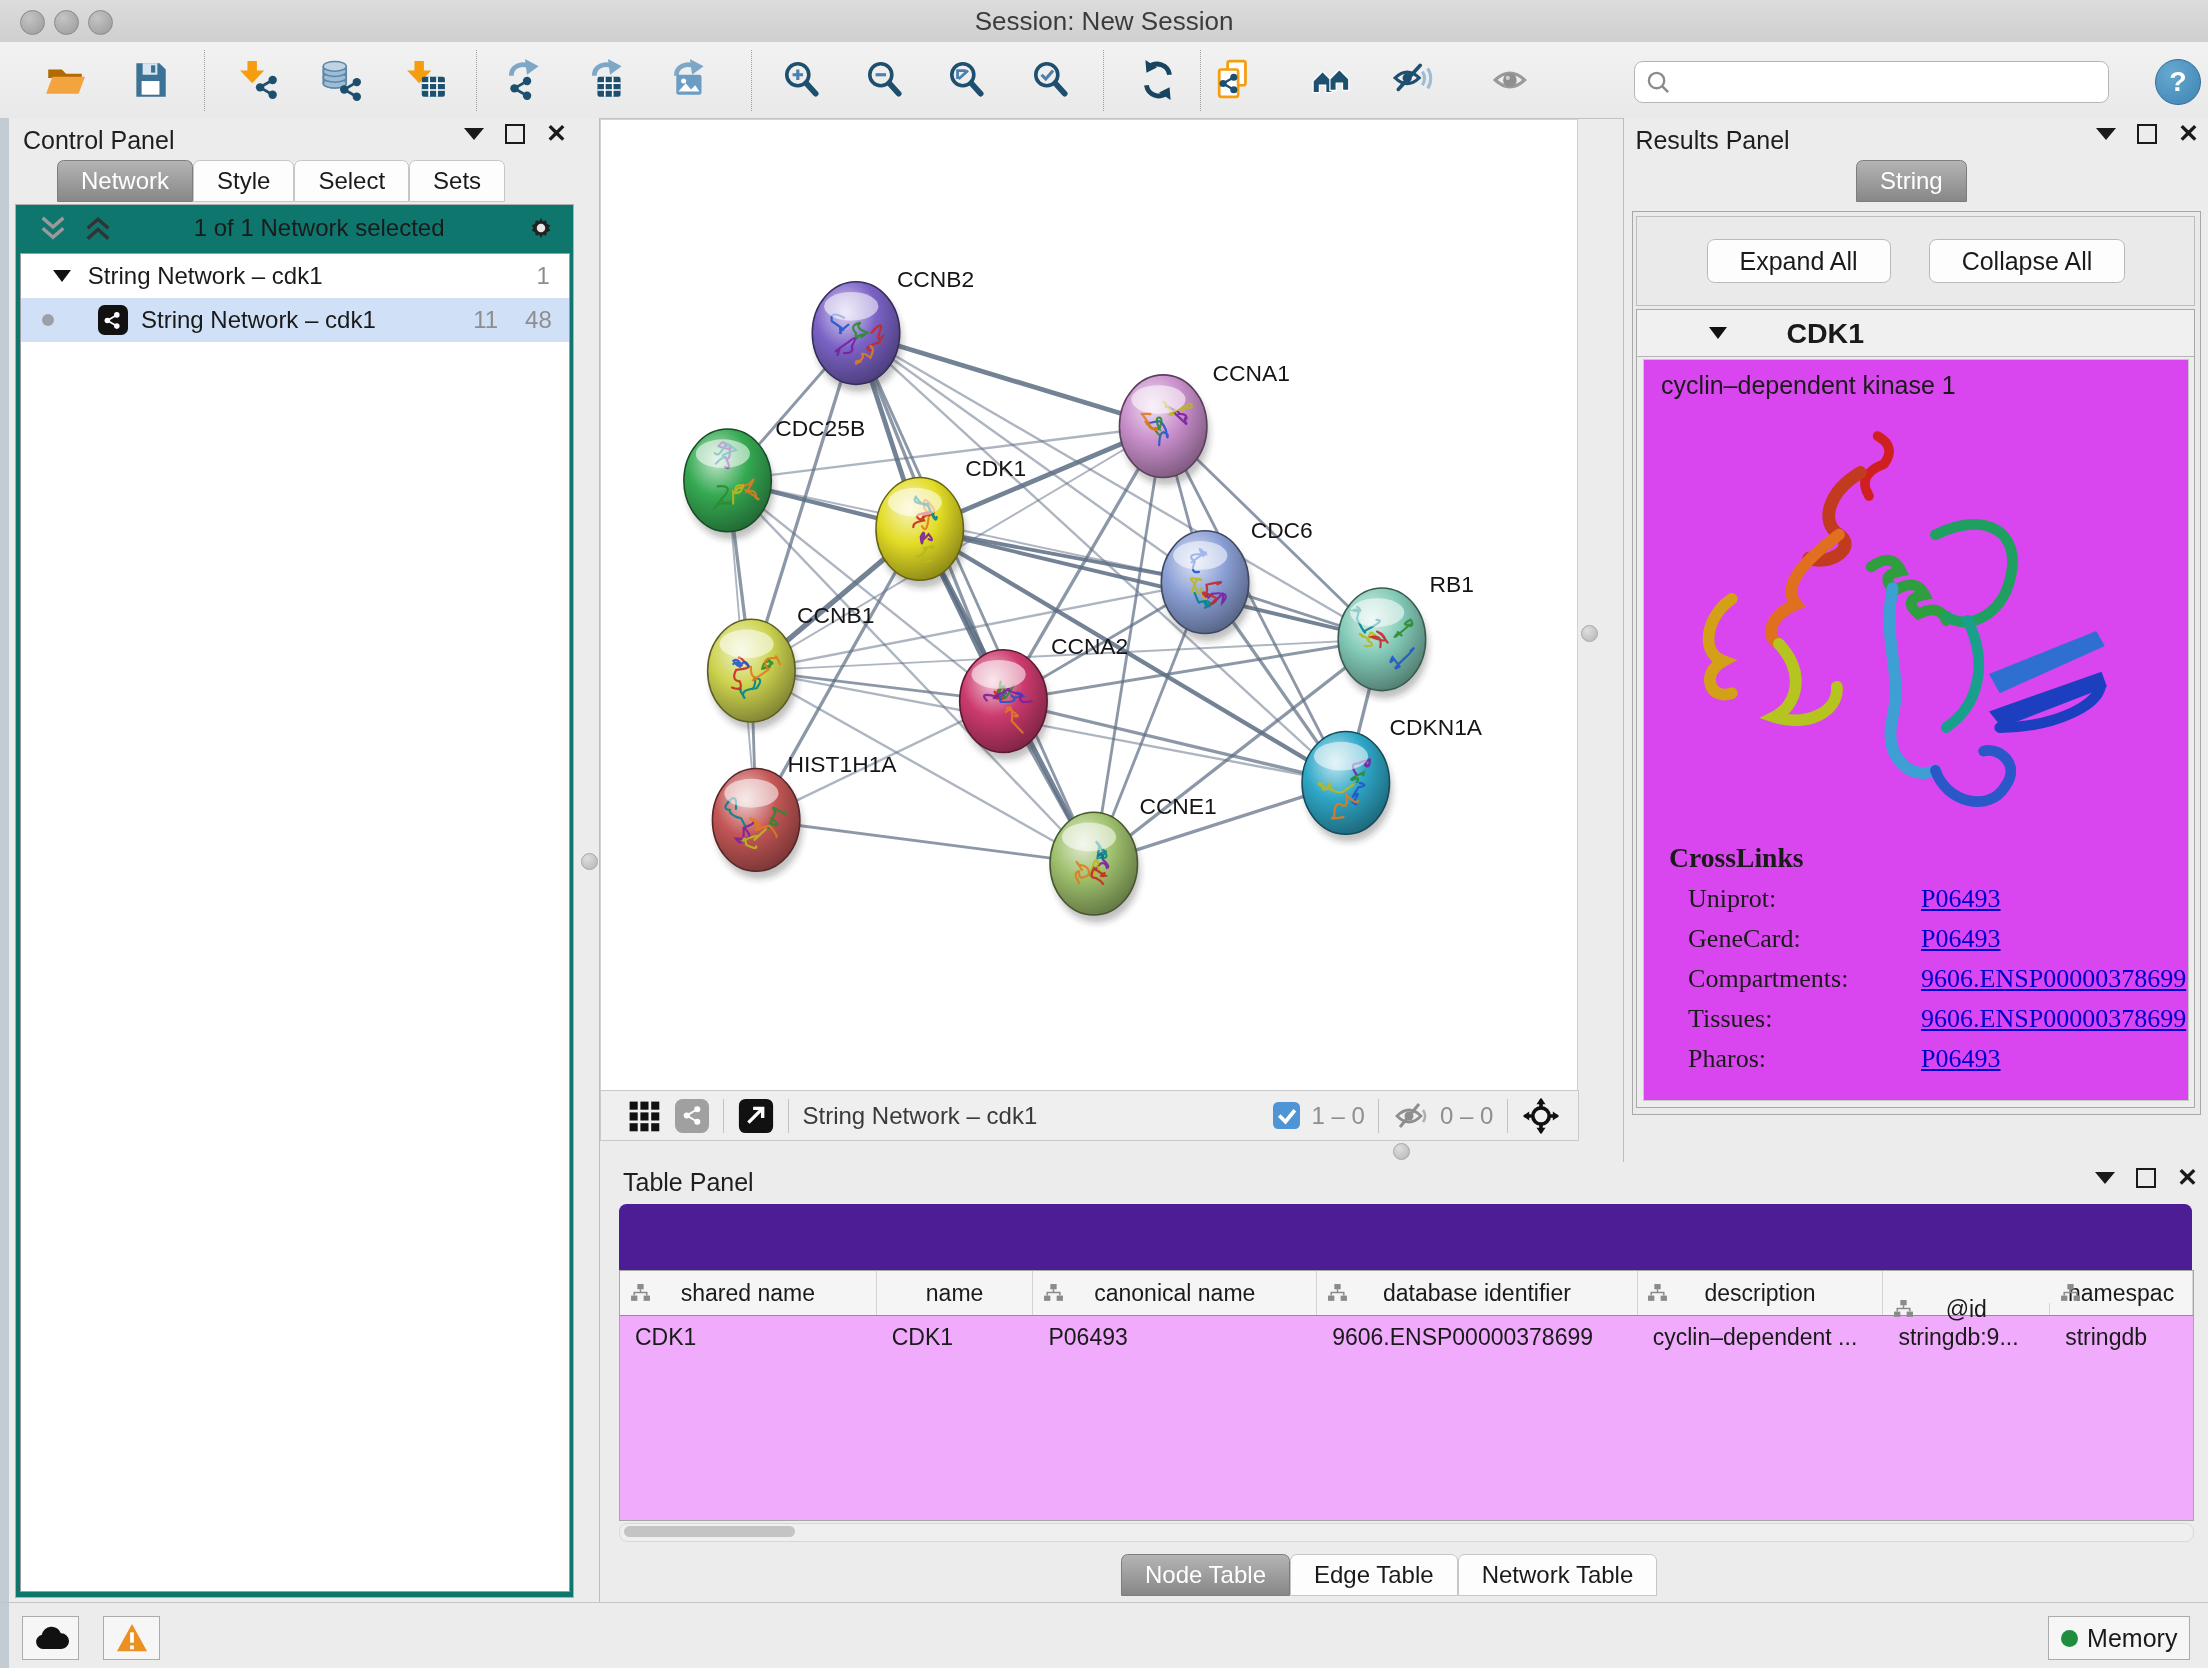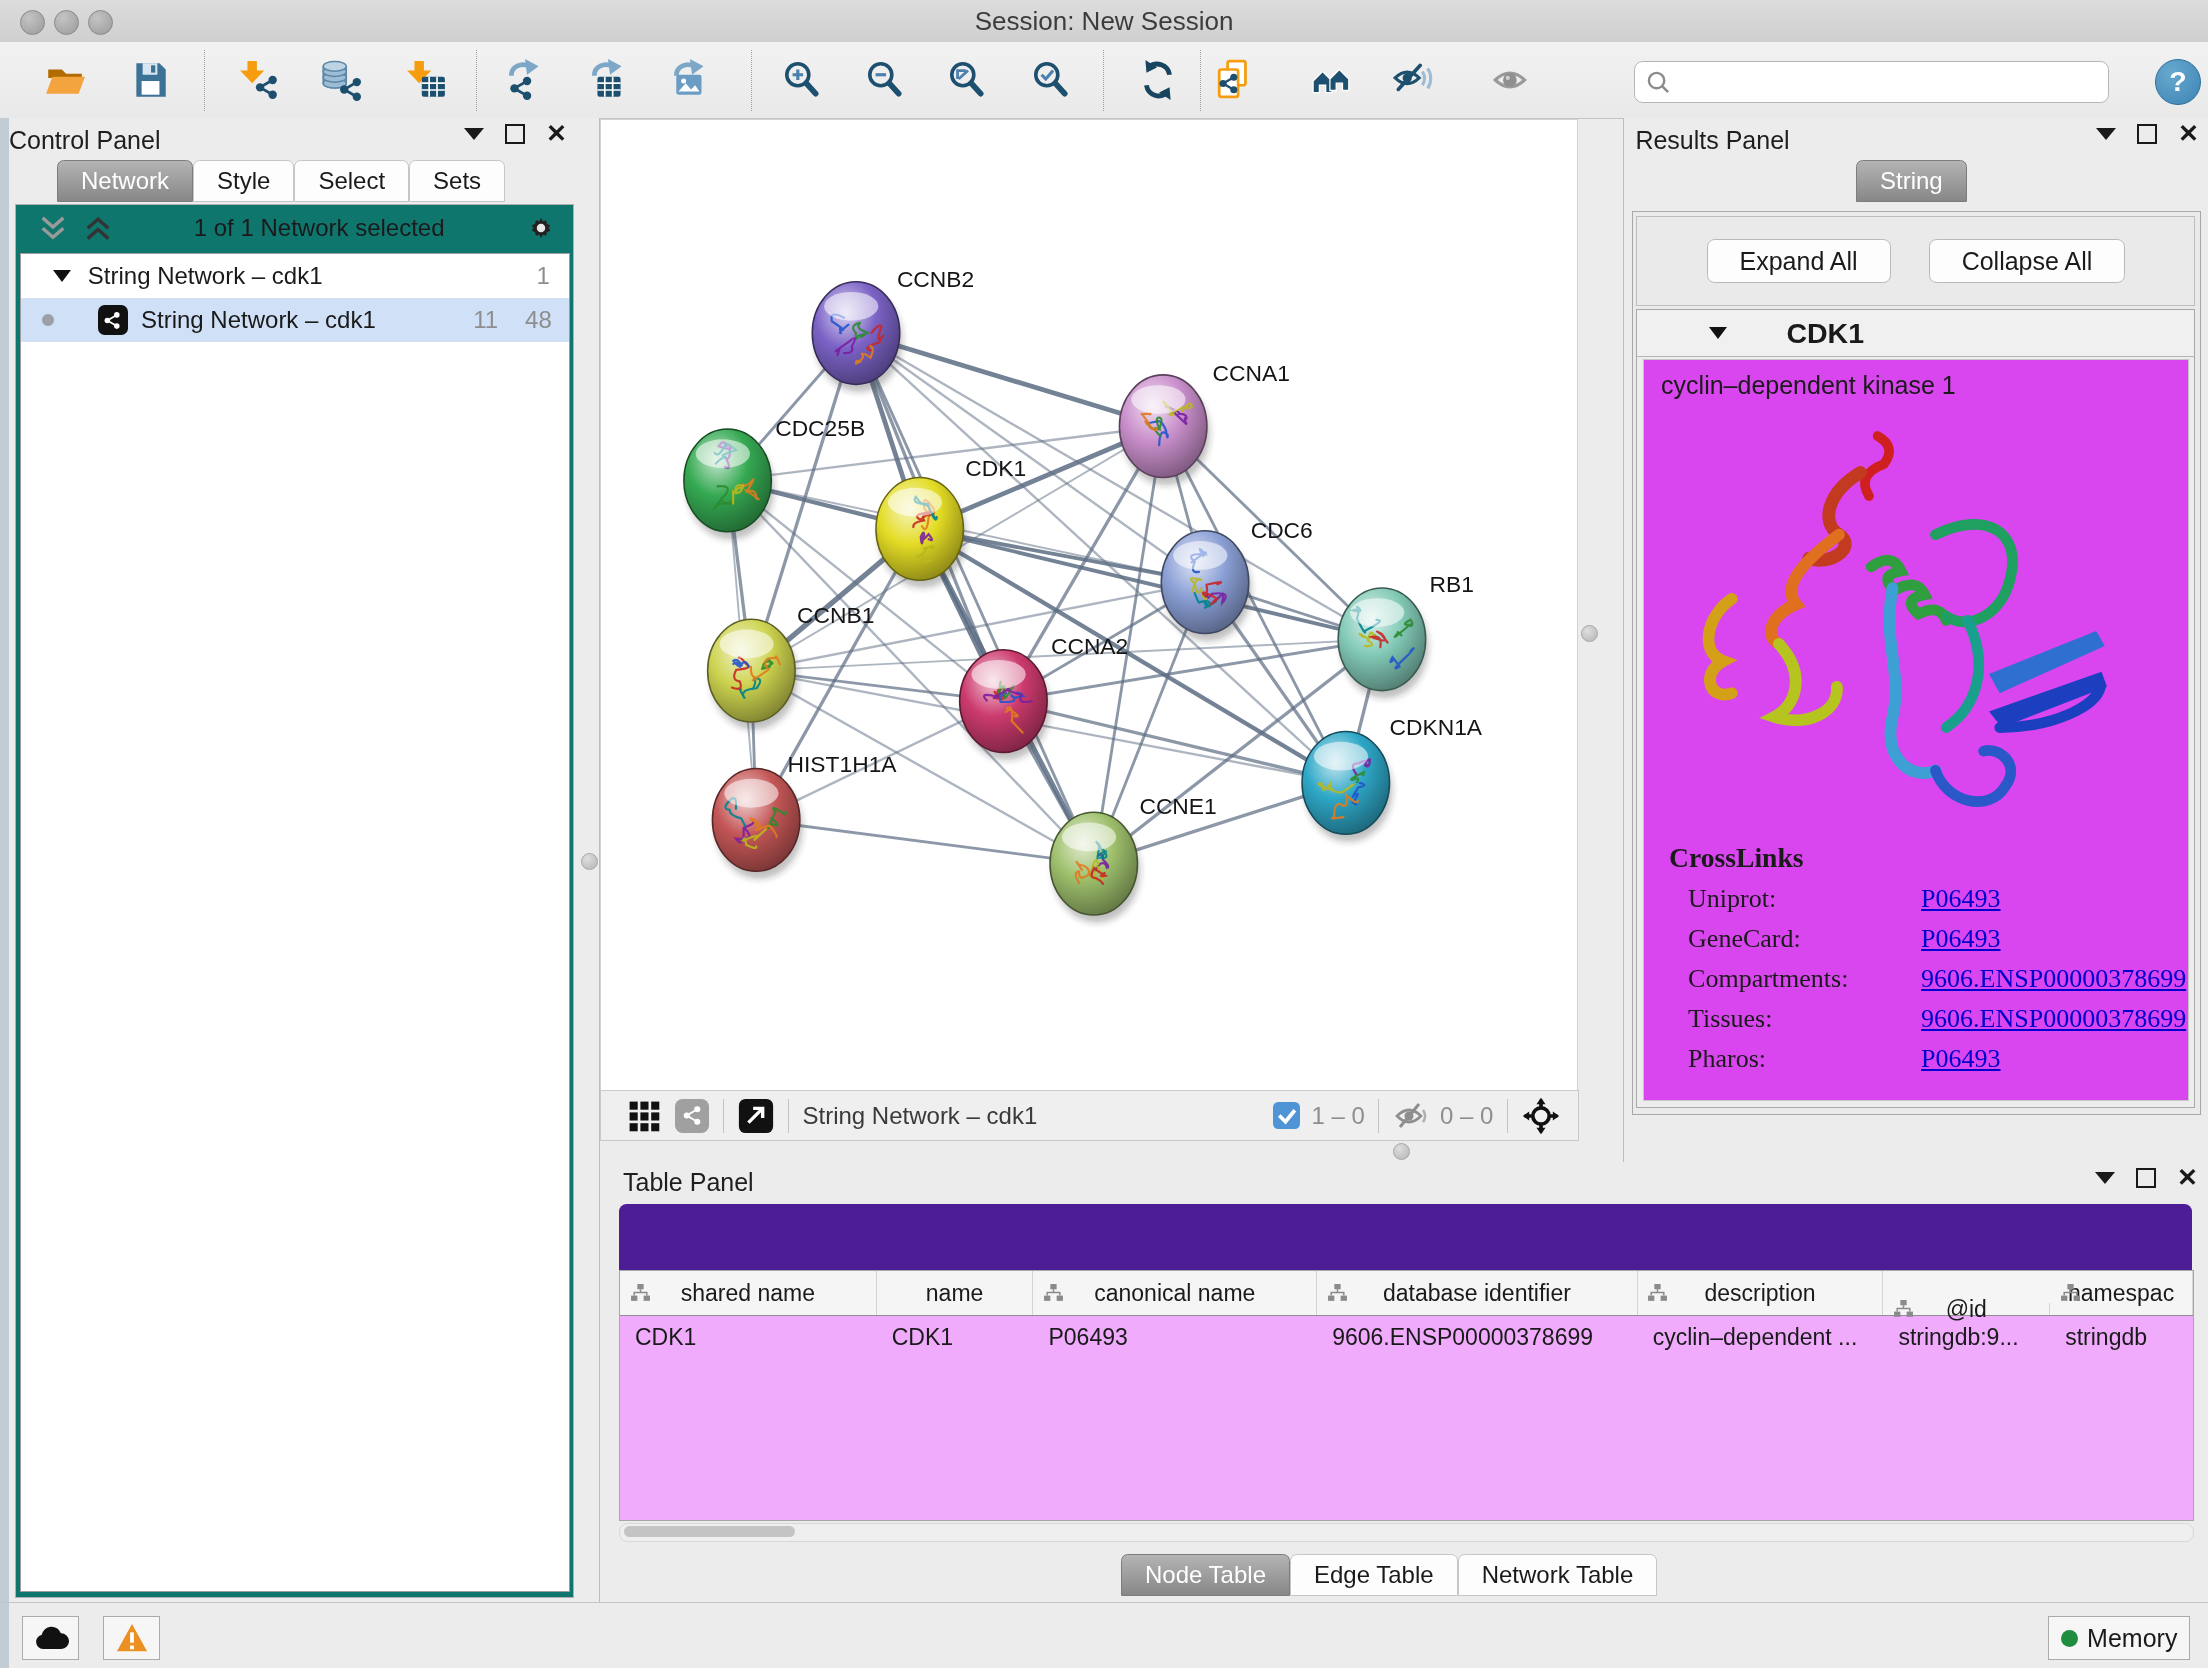--- a/index.html
+++ b/index.html
@@ -236,21 +236,21 @@
     <svg width="25" height="25" viewBox="0 0 26 26">
       <circle cx="11" cy="11" r="8" fill="none" stroke="#8a8a8a" stroke-width="2.4"></circle>
       <path d="M17 17l6 6" stroke="#8a8a8a" stroke-width="2.6"></path>
     </svg>
     <input id="search-input" placeholder="" style="">
   </div>
   <div id="help-btn">?</div>
 </div>
 
 <div id="control-panel" class="abs">
-  <span class="panel-title" style="position:absolute;left:9px;top:7.6px">Control Panel</span>
+  <span class="panel-title" style="position:absolute;left:23px;top:7.6px">Control Panel</span>
   <div class="hdr-btns" style="left:464px">
     <span class="hb-tri"></span>
     <span class="hb-sq"></span>
     <span class="hb-x">✕</span>
   </div>
   <div id="cp-tabs">
       <div class="tab selected">Network</div>
       <div class="tab">Style</div>
       <div class="tab">Select</div>
       <div class="tab">Sets</div>

